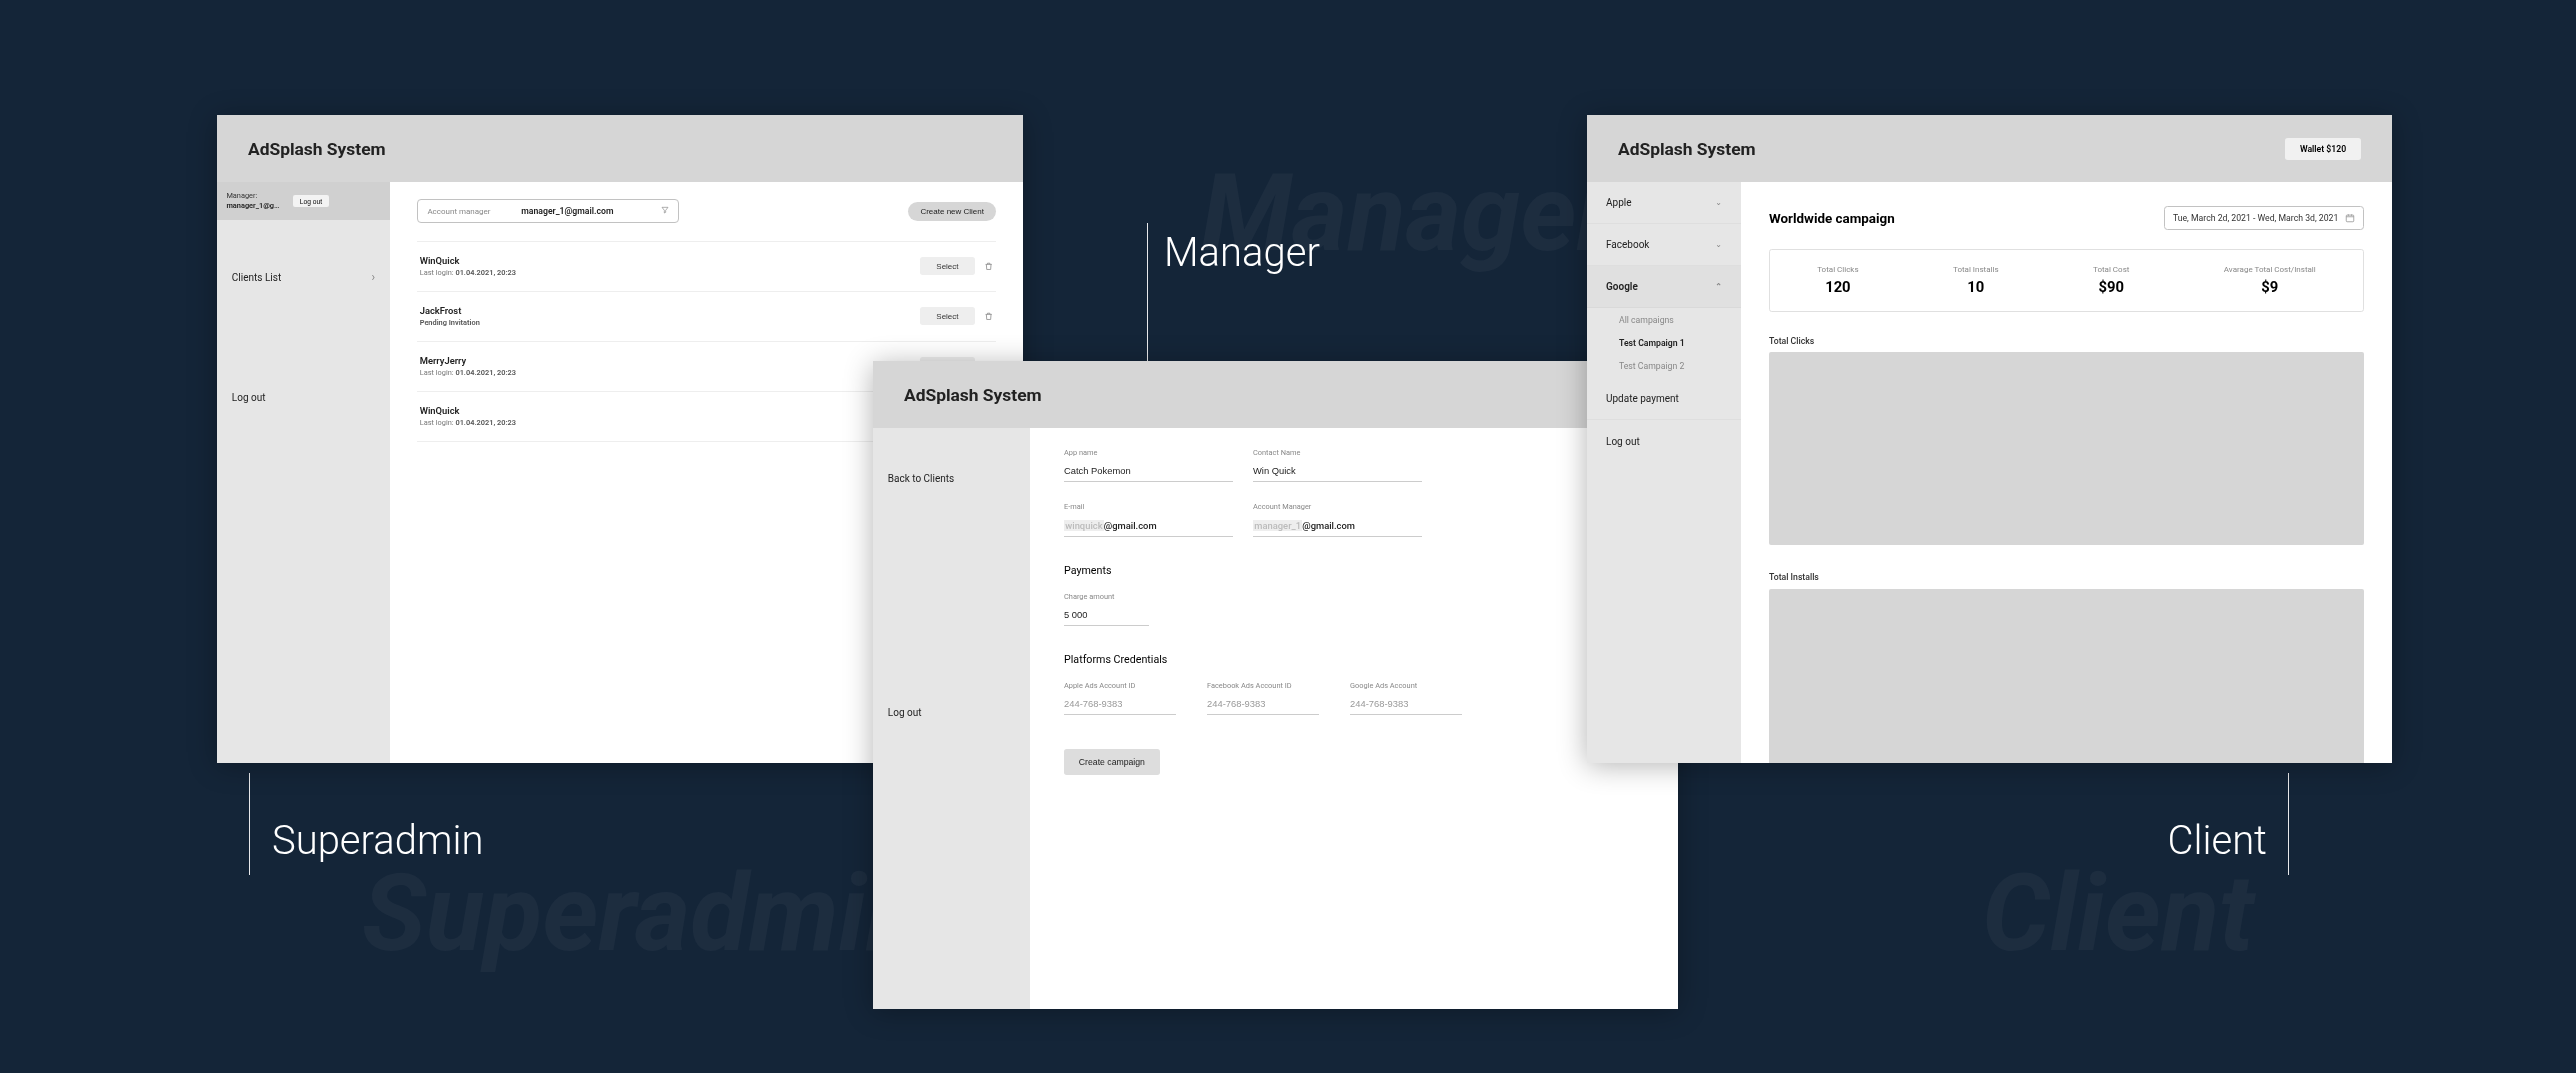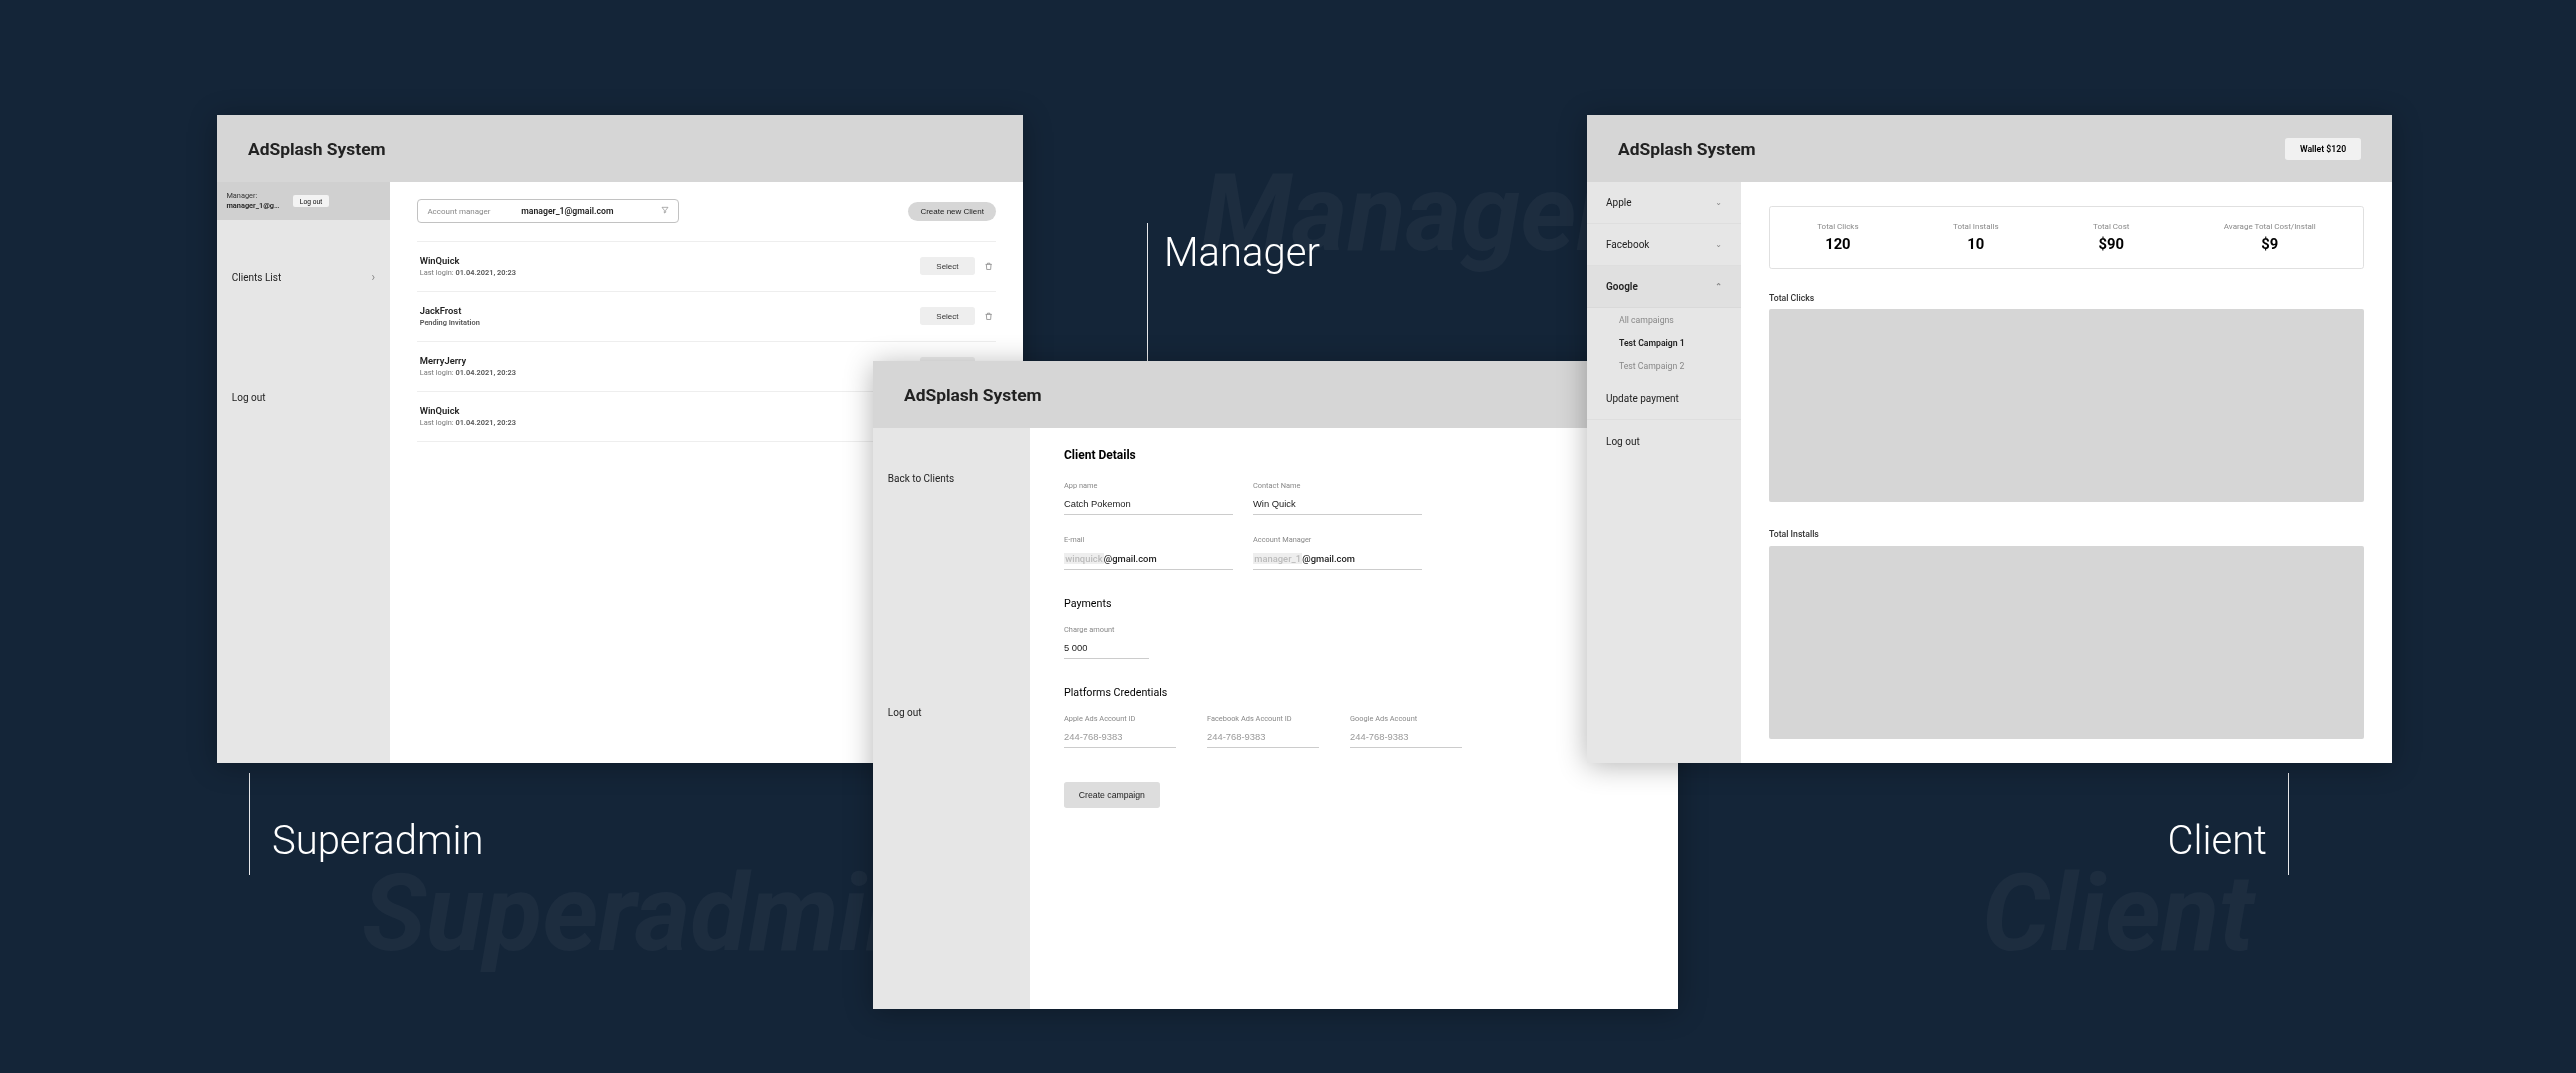--- a/index.html
+++ b/index.html
@@ -365,24 +365,20 @@
       <div style="height:27px"></div>
       <div class="sidebar-row chevron">
         <span>Back to Clients</span>
       </div>
       <div style="height:188px"></div>
       <div class="sidebar-row">
         <span>Log out</span>
       </div>
     </div>
     <div class="content">
-      <div style="display:flex; justify-content:space-between; align-items:center;">
-        <div class="section-title">Client Details</div>
-        <button class="edit-btn" style="margin-right:-34px;">Edit Deta</button>
-      </div>
       <div class="form-grid">
         <div class="field">
           <span class="flabel">App name</span>
           <input class="finput" value="Catch Pokemon" style="">
         </div>
         <div class="field">
           <span class="flabel">Contact Name</span>
           <input class="finput" value="Win Quick" style="">
         </div>
         <div class="field">
@@ -453,20 +449,30 @@
           <div class="ac-sub">Test Campaign 2</div>
         </div>
       <div class="ac-item">
         <span>Update payment</span>
       </div>
       <div class="ac-item" style="border-bottom:none">
         <span>Log out</span>
       </div>
     </div>
     <div class="content">
+      <div class="dash-head">
+        <h2>Worldwide campaign</h2>
+        <div class="daterange">
+          <span>Tue, March 2d, 2021 - Wed, March 3d, 2021</span>
+          <svg class="cal-icon" viewBox="0 0 24 24" fill="none" stroke="#555" stroke-width="2">
+            <rect x="3" y="5" width="18" height="16" rx="2"></rect>
+              <path d="M3 9h18M8 3v4M16 3v4"></path>
+          </svg>
+        </div>
+      </div>
       <div class="stat-card" id="cl-stats">
           <div class="stat">
             <div class="slabel">Total Clicks</div>
                  <div class="sval">120</div>
           </div>
           <div class="stat">
             <div class="slabel">Total Installs</div>
                  <div class="sval">10</div>
           </div>
           <div class="stat">

